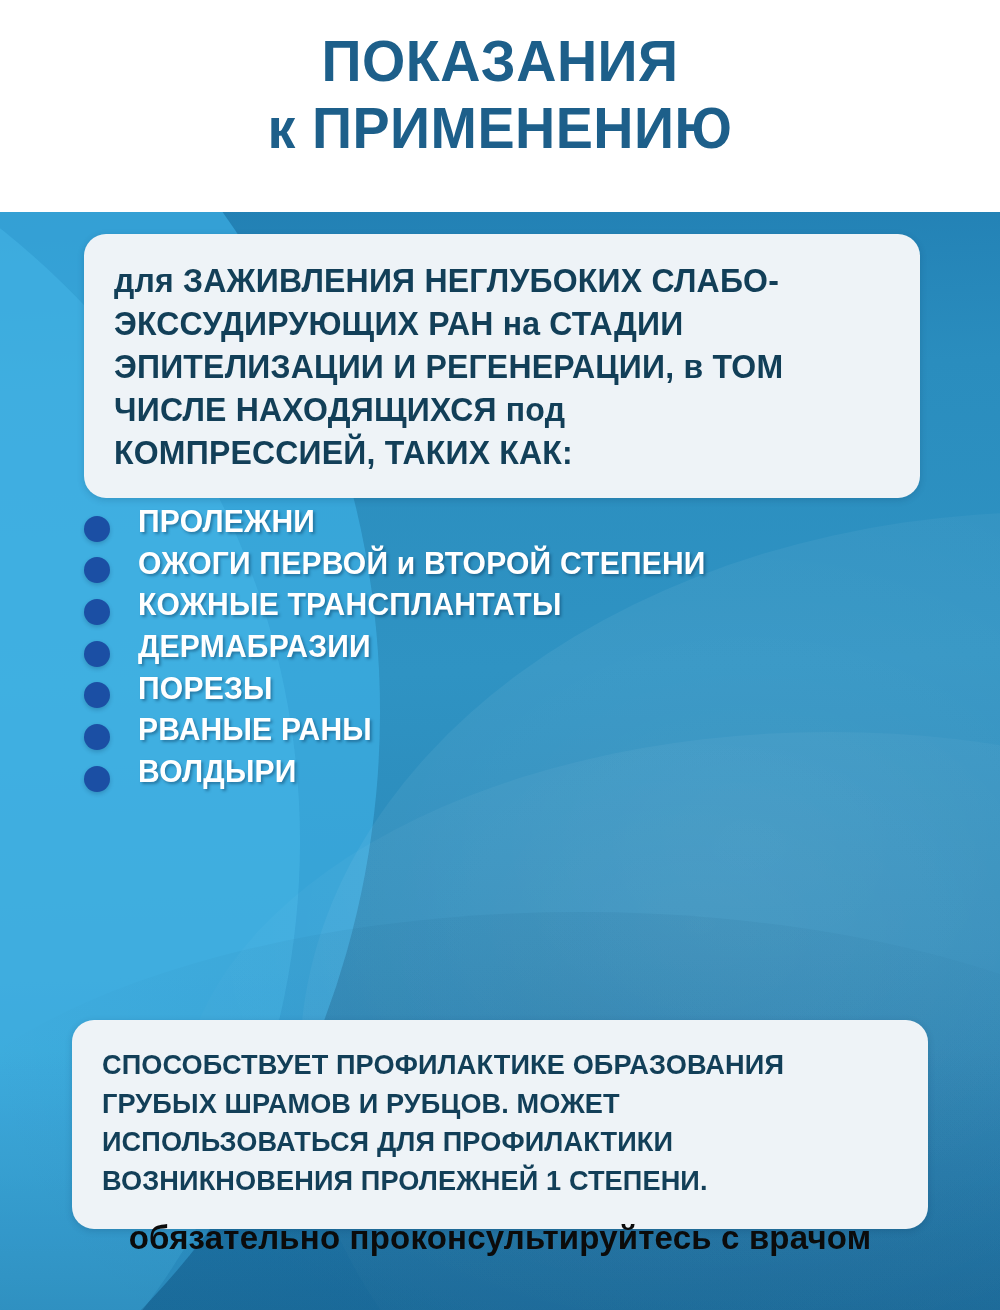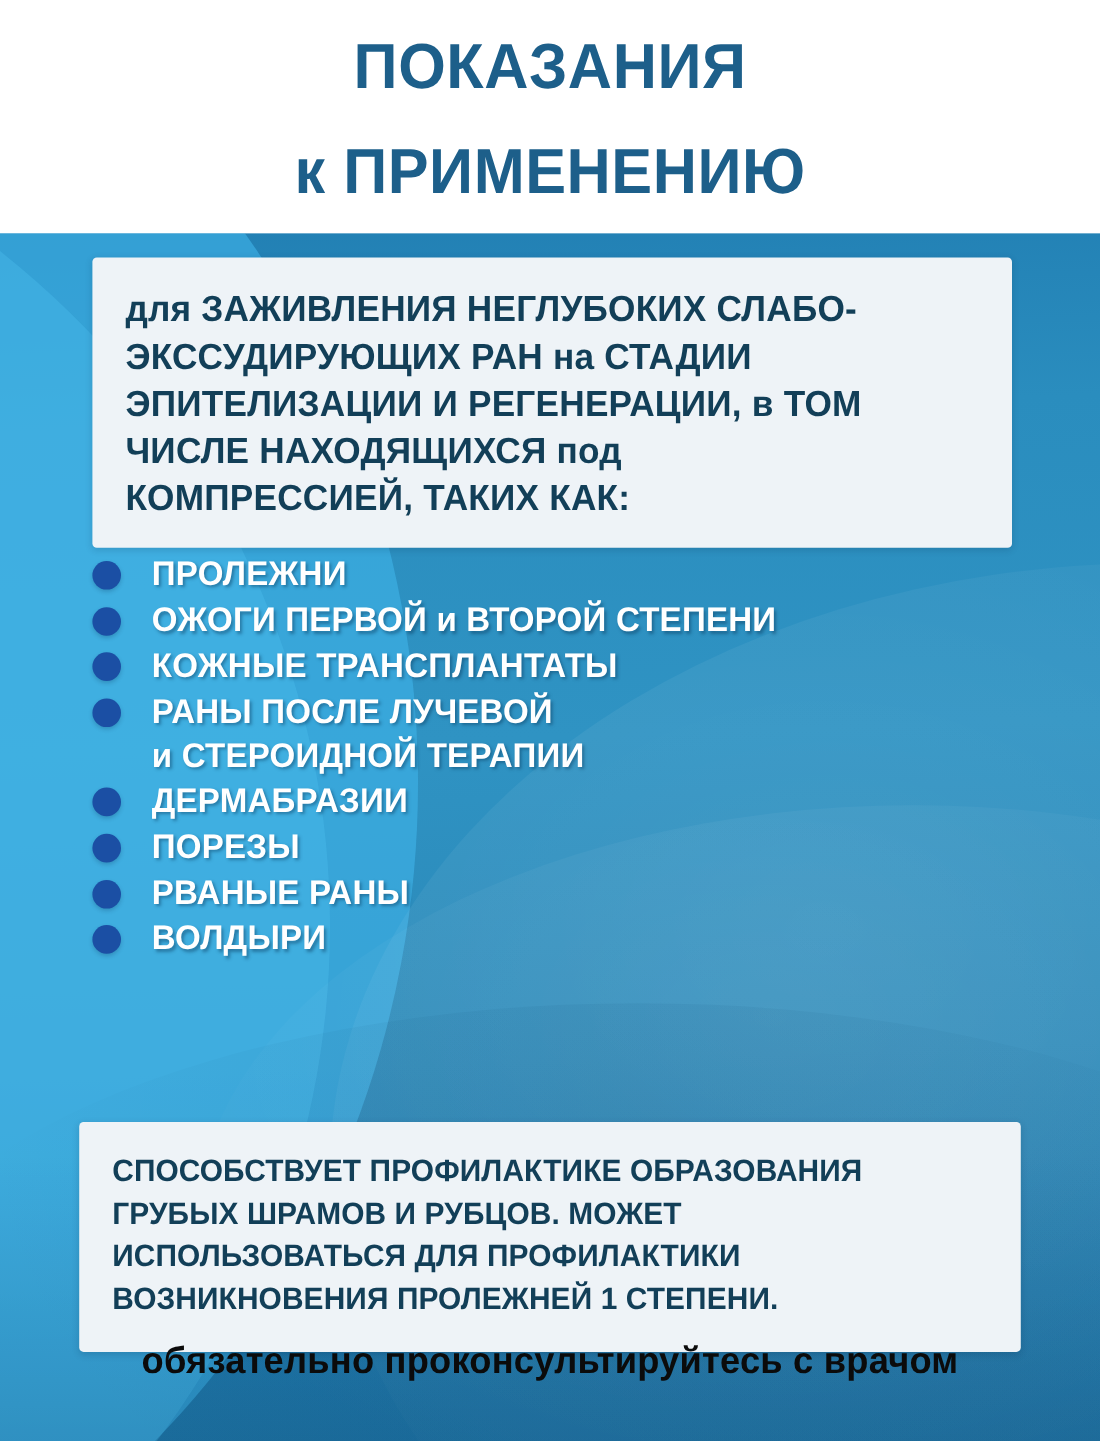--- a/index.html
+++ b/index.html
@@ -23,25 +23,23 @@
   .header {
     position: absolute;
     left: 0;
     top: 0;
     width: 1000px;
     height: 212px;
     background: #ffffff;
     z-index: 5;
     display: flex;
     flex-direction: column;
-    align-items: center;
     justify-content: flex-start;
     padding-top: 30px;
     box-sizing: border-box;
-    gap: 28px;
   }
   .title-line {
     color: #1d5f8a;
     font-weight: bold;
     font-size: 58px;
     line-height: 1.08;
     letter-spacing: 0.5px;
     white-space: nowrap;
     text-align: center;
     font-stretch: condensed;
@@ -129,21 +127,21 @@
     left: 0;
     top: 212px;
     width: 1000px;
     height: 1098px;
     z-index: 3;
   }
 
   .card {
     position: absolute;
     background: #eef3f7;
-    border-radius: 4px;
+    border-radius: 22px;
     box-sizing: border-box;
     box-shadow: 0 2px 7px rgba(0,40,70,0.18);
   }
   .card-top {
     left: 84px;
     top: 22px;
     width: 836px;
     padding: 26px 30px 24px 30px;
   }
   .card-bottom {
@@ -169,21 +167,21 @@
 
   
   .bullets {
     position: absolute;
     left: 84px;
     top: 290px;
     width: 880px;
   }
   .bullet-row {
     display: flex;
-    align-items: flex-start;
+    align-items: flex-end;
     margin-bottom: 2px;
   }
   .bullet-dot {
     flex: 0 0 auto;
     width: 26px;
     height: 26px;
     border-radius: 50%;
     background: #1b4fa4;
     margin-top: 8px;
     margin-right: 28px;
@@ -253,25 +251,20 @@
       <div class="bullet-row">
         <span class="bullet-dot"></span>
         <span class="bullet-text">ОЖОГИ ПЕРВОЙ и ВТОРОЙ СТЕПЕНИ</span>
       </div>
       <div class="bullet-row">
         <span class="bullet-dot"></span>
         <span class="bullet-text">КОЖНЫЕ ТРАНСПЛАНТАТЫ</span>
       </div>
       <div class="bullet-row">
         <span class="bullet-dot"></span>
-        <span class="bullet-text">РАНЫ ПОСЛЕ ЛУЧЕВОЙ
-и СТЕРОИДНОЙ ТЕРАПИИ</span>
-      </div>
-      <div class="bullet-row">
-        <span class="bullet-dot"></span>
         <span class="bullet-text">ДЕРМАБРАЗИИ</span>
       </div>
       <div class="bullet-row">
         <span class="bullet-dot"></span>
         <span class="bullet-text">ПОРЕЗЫ</span>
       </div>
       <div class="bullet-row">
         <span class="bullet-dot"></span>
         <span class="bullet-text">РВАНЫЕ РАНЫ</span>
       </div>

